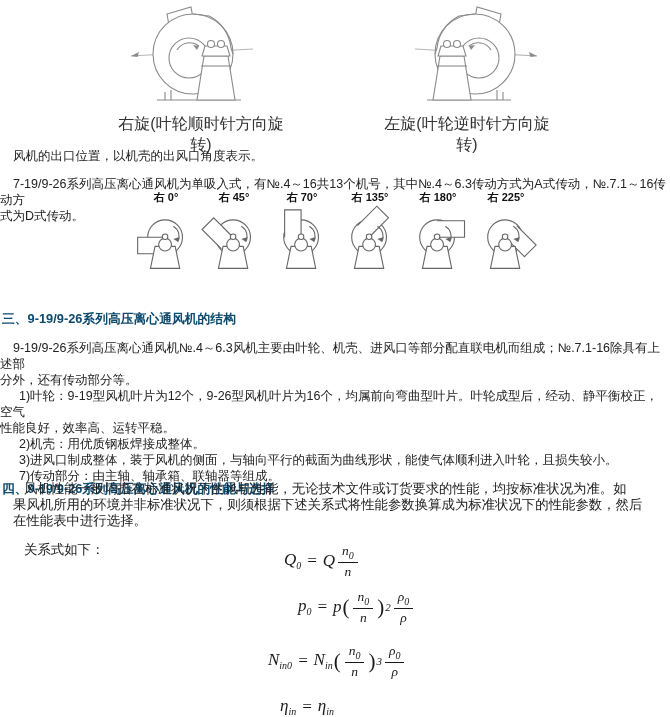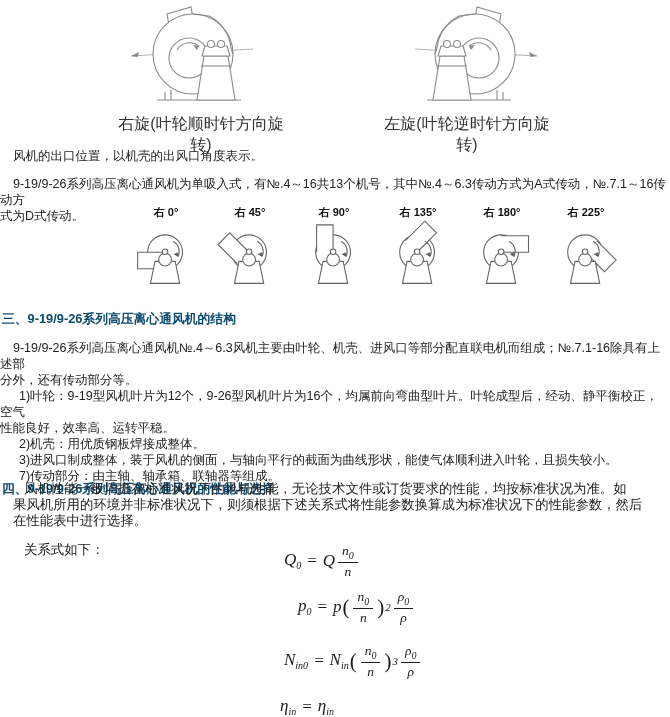--- a/index.html
+++ b/index.html
@@ -12,38 +12,38 @@
   .para{white-space:pre-line;font-size:12.5px;line-height:16px;color:#222;margin:0;}
   .ind1{text-indent:13px;margin-top:12px;}
   .ind2{text-indent:19px;}
   .sec-heading{position:absolute;left:2px;font-size:12.8px;color:#0c4a6e;margin:0;white-space:nowrap;}
   #intro{position:absolute;top:136px;left:0;width:670px;}
   #sec3-body{position:absolute;top:328px;left:0;width:670px;}
   #sec4-body{position:absolute;top:469px;left:0;width:670px;padding-left:13px;}
   #sec4-body .para{font-size:13.4px;line-height:16.2px;}
   #sec4-body .ind1{text-indent:11px;}
   
-  #orient-row{position:absolute;top:205px;left:134px;display:flex;gap:20px;}
+  #orient-row{position:absolute;top:190px;left:134px;display:flex;gap:4px;}
   .orient-cell{width:64px;text-align:center;}
   .orient-label{font-size:11px;font-weight:bold;color:#111;margin-bottom:1px;white-space:nowrap;}
   
   #formulas{position:absolute;top:540px;left:268px;font-family:"Liberation Serif",serif;
             font-style:italic;color:#1a1a1a;}
   .formula{display:flex;align-items:center;font-size:17px;}
   .formula sub{font-size:10px;font-style:italic;}
   .formula sup{font-size:11px;}
   .frac{display:inline-flex;flex-direction:column;align-items:center;font-size:13.5px;
         line-height:1.15;margin:0 3px;vertical-align:middle;}
   .frac .num{border-bottom:1px solid #1a1a1a;padding:0 4px 1px;}
   .frac .den{padding-top:1px;}
   .paren{font-size:21px;font-style:normal;margin:0 1px;}
   .f-gap{width:5px;display:inline-block;}
   #f1{margin-left:16px;height:42px;}
   #f2{margin-left:30px;height:50px;}
-  #f3{margin-left:16px;height:50px;margin-top:4px;}
+  #f3{margin-left:0;height:50px;margin-top:4px;}
   #f4{margin-left:12px;height:30px;margin-top:6px;}
   svg{overflow:visible;}
 </style>
 </head>
 <body>
 
 <div id="page">
 
   <svg style="position:absolute;width:0;height:0" aria-hidden="true">
     <defs>
@@ -89,21 +89,21 @@
     <svg width="140" height="104" viewBox="0 0 140 104">
       <g transform="translate(140 0) scale(-1 1)">
           <use href="#bigfan"></use>
         </g>
     </svg>
     <div class="caption">左旋(叶轮逆时针方向旋转)</div>
   </div>
 
   <div id="intro">
     <p class="para ind1">风机的出口位置，以机壳的出风口角度表示。</p>
-    <p class="para ind1">9-19/9-26系列高压离心通风机为单吸入式，有№.4～16共13个机号，其中№.4～6.3传动方式为A式传动，№.7.1～16传动方
+    <p class="para ind1">7-19/9-26系列高压离心通风机为单吸入式，有№.4～16共13个机号，其中№.4～6.3传动方式为A式传动，№.7.1～16传动方
 式为D式传动。</p>
   </div>
 
   <div id="orient-row">
 
     <div class="orient-cell">
       <div class="orient-label">右 0°</div>
       <svg width="64" height="68" viewBox="0 0 70 74">
         <g transform="rotate(0 34 34)">
             <use href="#volute"></use>
@@ -116,21 +116,21 @@
       <div class="orient-label">右 45°</div>
       <svg width="64" height="68" viewBox="0 0 70 74">
         <g transform="rotate(45 34 34)">
             <use href="#volute"></use>
           </g>
           <use href="#stand"></use>
       </svg>
     </div>
 
     <div class="orient-cell">
-      <div class="orient-label">右 90°</div>
+      <div class="orient-label">右 70°</div>
       <svg width="64" height="68" viewBox="0 0 70 74">
         <g transform="rotate(90 34 34)">
             <use href="#volute"></use>
           </g>
           <use href="#stand"></use>
       </svg>
     </div>
 
     <div class="orient-cell">
       <div class="orient-label">右 135°</div>

